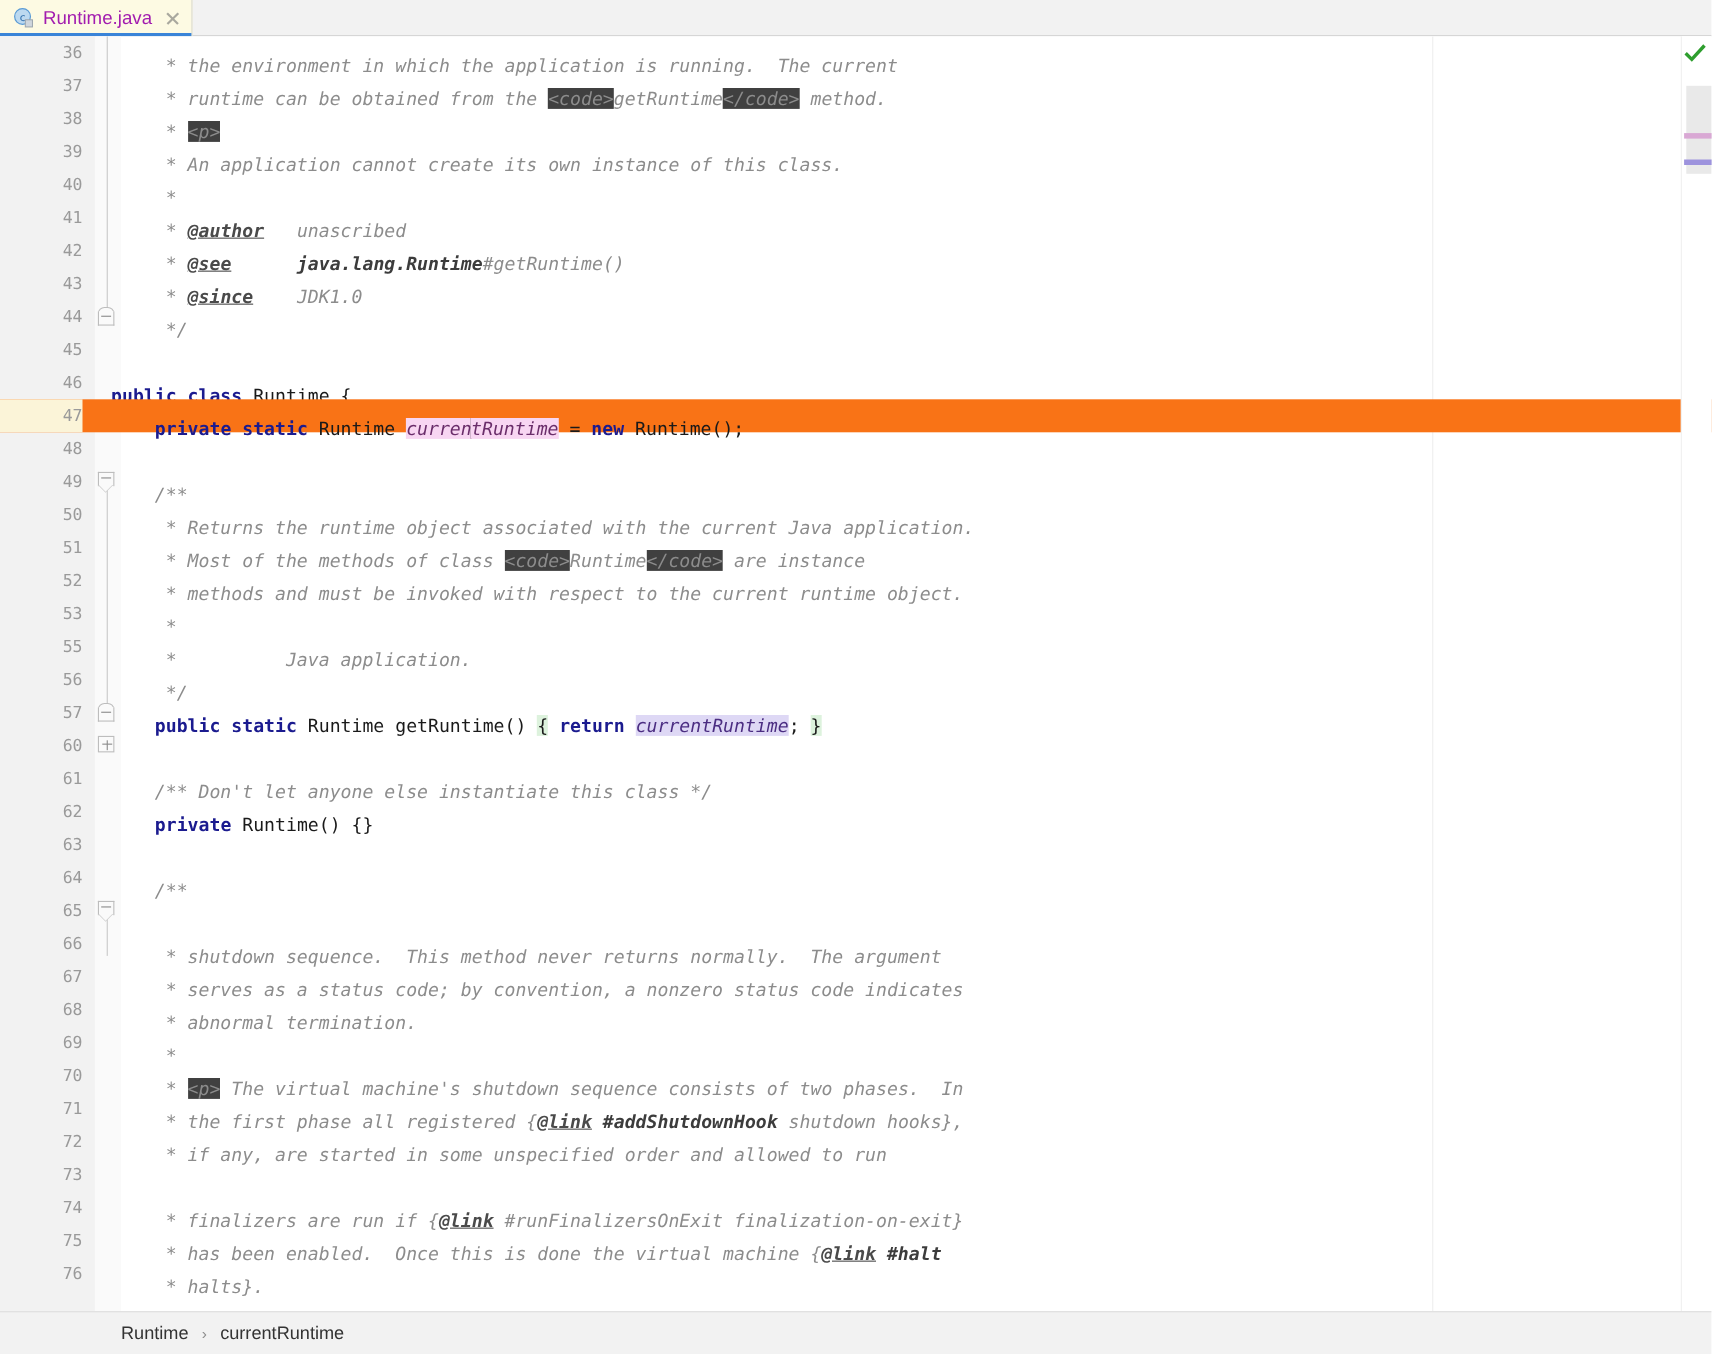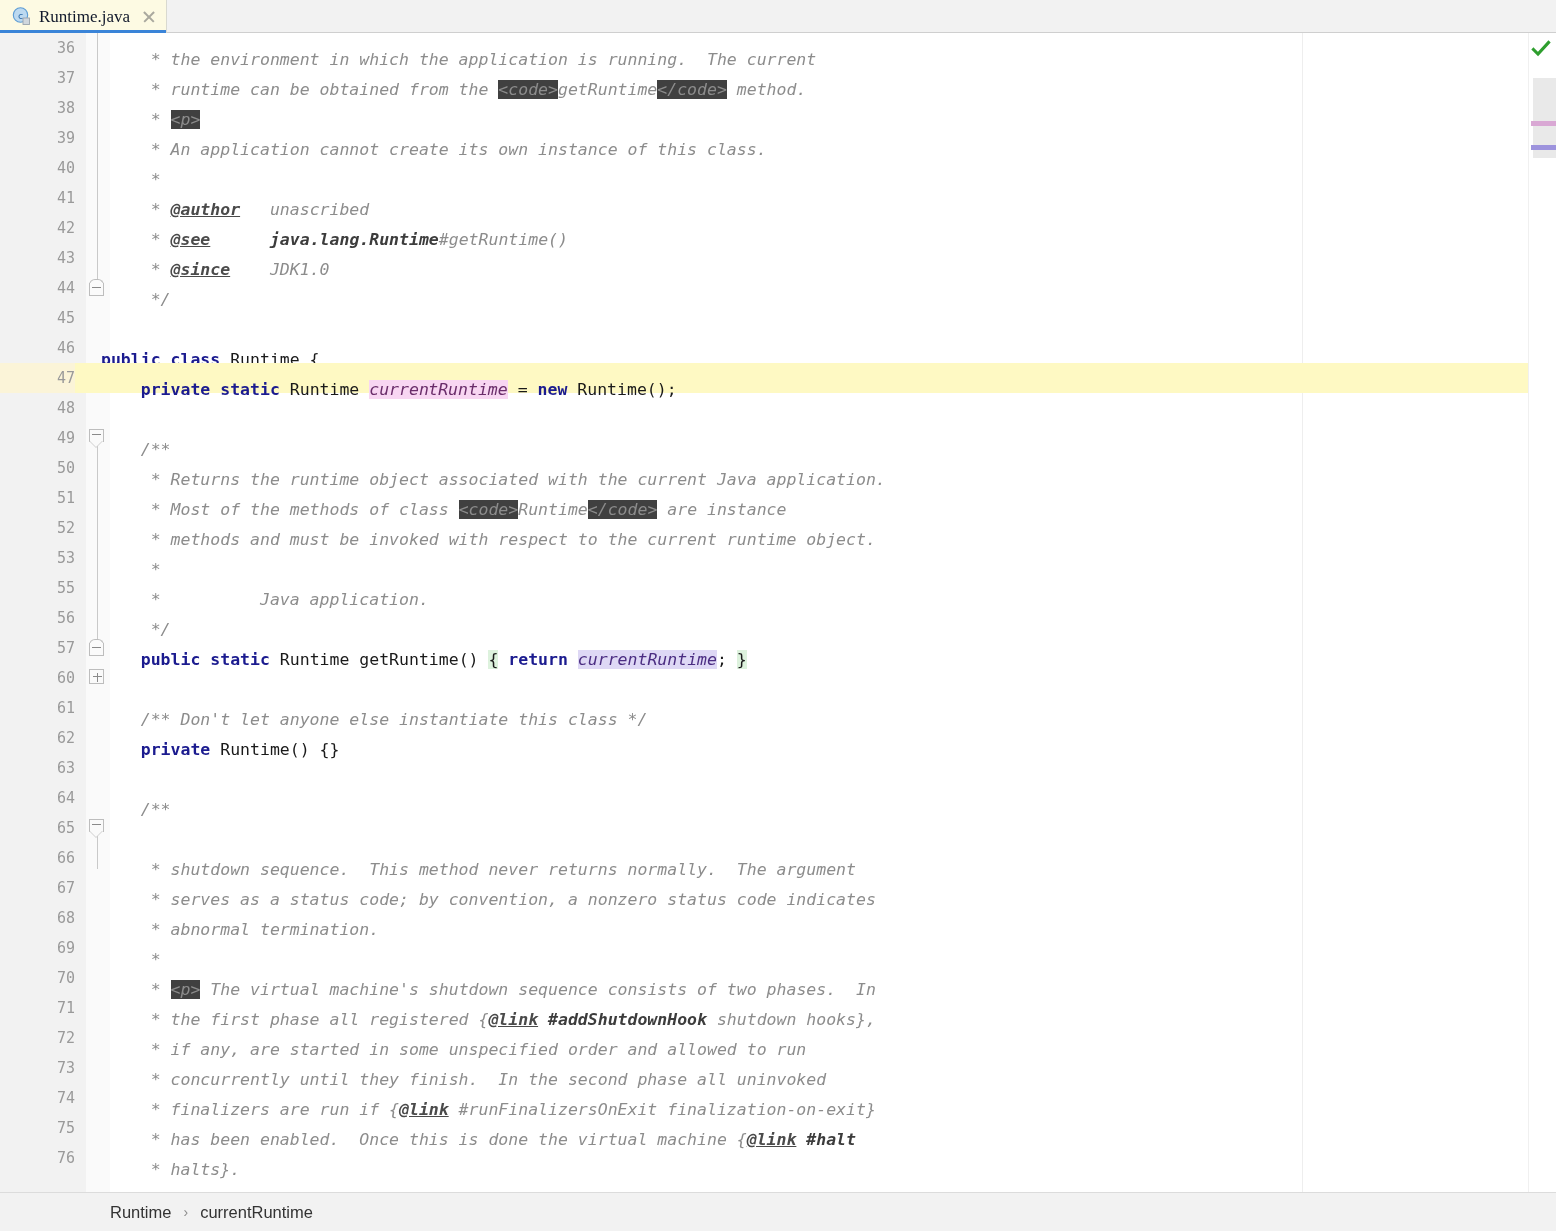--- a/index.html
+++ b/index.html
@@ -28,22 +28,22 @@
     cursor:default;
   }
   .tab-underline {
     position:absolute; left:0; bottom:0; height:3px; width:100%;
     background:#3a84d8;
   }
   .tab-icon {
     width:19px; height:19px; position:relative; margin-right:8px; flex:none;
   }
   .tab-label {
-    font-size:17px; color:#0f172a; white-space:nowrap;
-    font-family:Liberation Serif, serif;
+    font-size:17px; color:#a21caf; white-space:nowrap;
+    font-family:Liberation Sans, sans-serif;
   }
   .tab-close {
     margin-left:12px; width:14px; height:14px; position:relative;
     opacity:.55; flex:none; cursor:pointer;
   }
   .tab-close::before, .tab-close::after {
     content:""; position:absolute; left:0; top:6px; width:14px; height:1.6px;
     background:#666;
   }
   .tab-close::before { transform:rotate(45deg); }
@@ -69,21 +69,21 @@
   .margin-guide {
     position:absolute; left:1302px; top:0; width:1px; height:100%;
     background:#eeeeee;
   }
 
   .lines { position:absolute; left:0; top:0; width:100%; }
 
   .row {
     position:relative; height:30px; line-height:30px; white-space:pre;
   }
-  .row.current { background:#fef9c3; }
+  .row.current { background:#f97316; }
   .row.current .ln { background:#fbf4d8; }
 
   .ln {
     position:absolute; left:0; top:0; width:75px; height:30px;
     text-align:right;
     font-family:"DejaVu Sans Mono","Liberation Mono",monospace;
     font-size:15px; color:#9a9a9a; letter-spacing:0px;
   }
   .code {
     position:absolute; left:101px; top:12px; height:30px;
@@ -244,21 +244,21 @@
         <div class="row"><div class="ln">63</div><div class="code"></div></div>
         <div class="row"><div class="ln">64</div><div class="code"><span class="cmt">    /**</span></div></div>
         <div class="row"><div class="ln">65</div></div>
         <div class="row"><div class="ln">66</div><div class="code"><span class="cmt">     * shutdown sequence.  This method never returns normally.  The argument</span></div></div>
         <div class="row"><div class="ln">67</div><div class="code"><span class="cmt">     * serves as a status code; by convention, a nonzero status code indicates</span></div></div>
         <div class="row"><div class="ln">68</div><div class="code"><span class="cmt">     * abnormal termination.</span></div></div>
         <div class="row"><div class="ln">69</div><div class="code"><span class="cmt">     *</span></div></div>
         <div class="row"><div class="ln">70</div><div class="code"><span class="cmt">     * </span><span class="tag">&lt;p&gt;</span><span class="cmt"> The virtual machine's shutdown sequence consists of two phases.  In</span></div></div>
         <div class="row"><div class="ln">71</div><div class="code"><span class="cmt">     * the first phase all registered {</span><span class="jtag">@link</span><span class="cmt"> </span><span class="cmt-b">#addShutdownHook</span><span class="cmt"> shutdown hooks},</span></div></div>
         <div class="row"><div class="ln">72</div><div class="code"><span class="cmt">     * if any, are started in some unspecified order and allowed to run</span></div></div>
-        <div class="row"><div class="ln">73</div><div class="code"><span class="cmt">     * concurrently until they finish.  In the second phase all uninvoked</span></div></div>
+        <div class="row"><div class="ln">73</div></div>
         <div class="row"><div class="ln">74</div><div class="code"><span class="cmt">     * finalizers are run if {</span><span class="jtag">@link</span><span class="cmt"> #runFinalizersOnExit finalization-on-exit}</span></div></div>
         <div class="row"><div class="ln">75</div><div class="code"><span class="cmt">     * has been enabled.  Once this is done the virtual machine {</span><span class="jtag">@link</span><span class="cmt"> </span><span class="cmt-b">#halt</span></div></div>
         <div class="row"><div class="ln">76</div><div class="code"><span class="cmt">     * halts}.</span></div></div>
       </div>
 
     <div id="foldglyphs">
         <div class="foldline" style="top: 0px; height: 252px;"></div>
         <div class="foldline" style="top: 406px; height: 202px;"></div>
         <div class="foldline" style="top: 796px; height: 40px;"></div>
         <div class="foldmark" style="top: 246px;">

